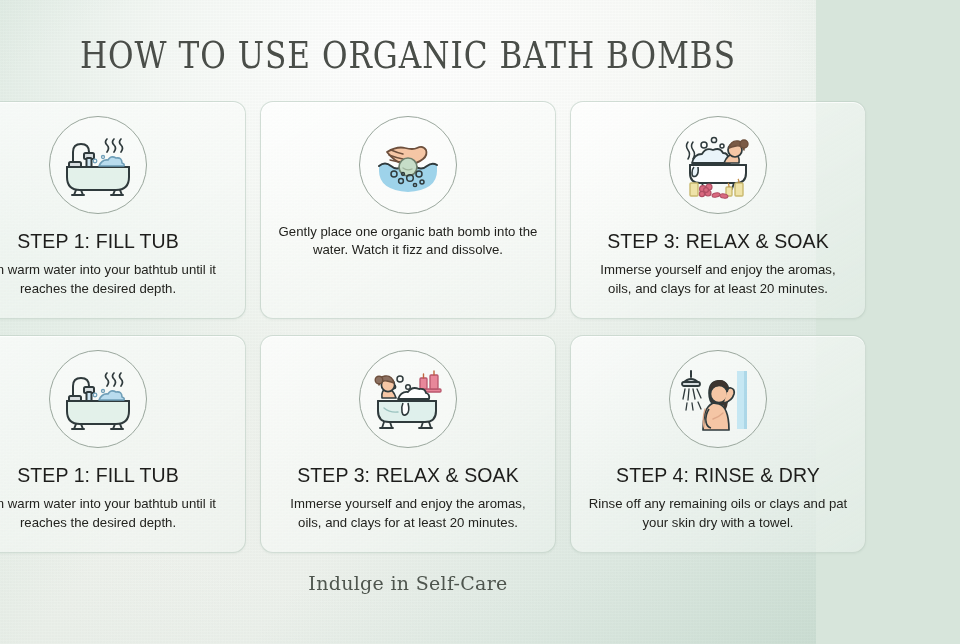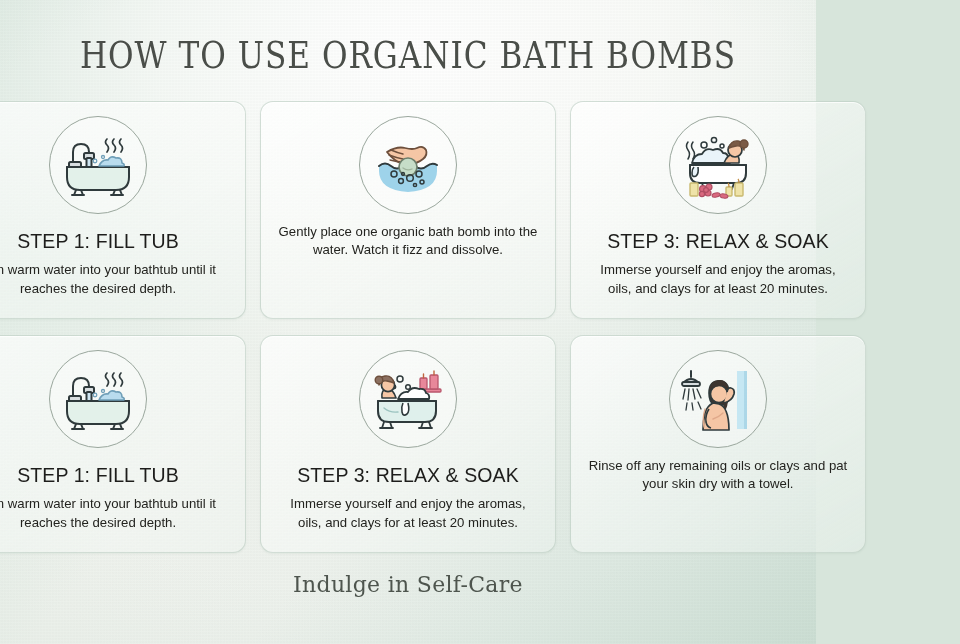--- a/index.html
+++ b/index.html
@@ -113,21 +113,21 @@
     color: #23231f;
     text-align: center;
     max-width: 272px;
     transform: scaleX(0.97);
   }
 
   .footer {
     text-align: center;
     margin-top: 19px;
     font-family: "DejaVu Serif", "Liberation Serif", serif;
-    font-size: 22px;
+    font-size: 19px;
     color: #4e554e;
     letter-spacing: 0.3px;
     font-weight: 400;
   }
 </style>
 </head>
 <body>
 
 <div id="poster">
   <div class="layer">
@@ -336,20 +336,21 @@
             <path d="M33 26 q2 -9 8 -9 q7 0 8 9 q1 14 -2 20 h-3 q2 -9 1 -16 q-6 1 -10 -1 q-2 -1 -2 -3 Z" fill="#3d342f"></path>
             <circle cx="40" cy="31" r="8.5" fill="#f5c6a5" stroke="#2f3a3c" stroke-width="1.6"></circle>
             <path d="M30 28 q1 -11 10 -11 q9 0 10 11 q-3 -6 -10 -5 q-7 1 -10 5 Z" fill="#3d342f"></path>
             <path d="M34 40 q-6 3 -8 10 q-2 8 -2 17 h26 q0 -12 -3 -19 q-2 -5 -7 -7 Z" fill="#f5c6a5" stroke="#2f3a3c" stroke-width="1.7" stroke-linejoin="round"></path>
             <path d="M45 40 q8 -2 10 -9 q1 -5 -3 -6 q-3 -1 -4 4" fill="#f5c6a5" stroke="#2f3a3c" stroke-width="1.7" stroke-linejoin="round"></path>
             <path d="M30 46 q-4 6 -3 13 q1 5 5 6" fill="#f5c6a5" stroke="#2f3a3c" stroke-width="1.6" stroke-linejoin="round"></path>
             <path d="M34 56 q6 -2 10 -6" fill="none" stroke="#e0a98a" stroke-width="1.4" stroke-linecap="round"></path>
             <path d="M26 46 q-3 10 -1 18" fill="none" stroke="#e0a98a" stroke-width="1.3" stroke-linecap="round"></path>
           </svg>
         </div>
+        <div class="card-title">STEP 4: RINSE &amp; DRY</div>
         <div class="card-body">Rinse off any remaining oils or clays and pat your skin dry with a towel.</div>
       </div>
 
     </div>
 
     <div class="footer">Indulge in Self-Care</div>
 
   </div>
 </div>
 

